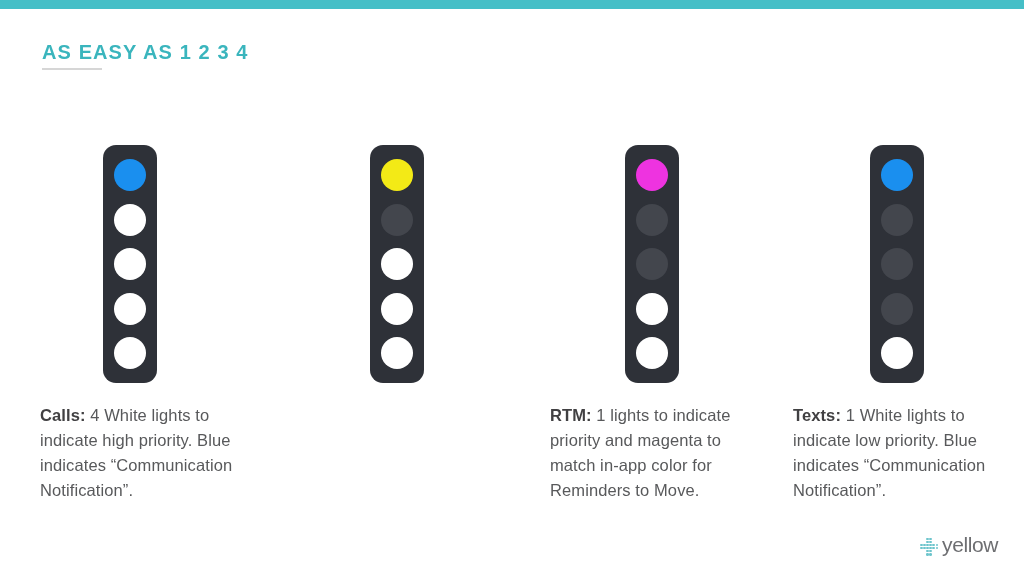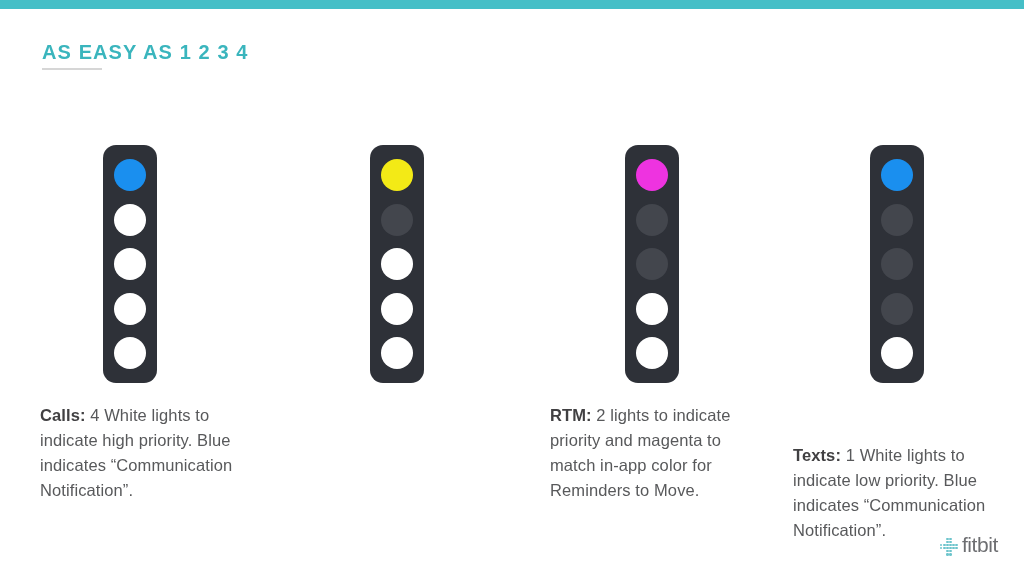--- a/index.html
+++ b/index.html
@@ -142,29 +142,29 @@
       <div class="lamp white"></div>
       <div class="lamp white"></div>
     </div>
     <div class="device" style="left: 625px;">
       <div class="lamp on" style="background: rgb(238, 51, 224);"></div>
       <div class="lamp off"></div>
       <div class="lamp off"></div>
       <div class="lamp white"></div>
       <div class="lamp white"></div>
     </div>
-    <div class="caption" style="left: 550px; width: 200px;"><span class="lead">RTM:</span><span> 2 lights to indicate priority and magenta to match in-app color for Reminders to Move.</span></div>
+    <div class="caption" style="left: 550px; width: 200px;"><span class="lead">RTM:</span><span> 1 lights to indicate priority and magenta to match in-app color for Reminders to Move.</span></div>
     <div class="device" style="left: 870px;">
       <div class="lamp on" style="background: rgb(26, 143, 239);"></div>
       <div class="lamp off"></div>
       <div class="lamp off"></div>
       <div class="lamp off"></div>
       <div class="lamp white"></div>
     </div>
-    <div class="caption" style="left: 793px; width: 215px; margin-top: 40px;"><span class="lead">Texts:</span><span> 1 White lights to indicate low priority. Blue indicates “Communication Notification”.</span></div>
+    <div class="caption" style="left: 793px; width: 215px;"><span class="lead">Texts:</span><span> 1 White lights to indicate low priority. Blue indicates “Communication Notification”.</span></div>
   </div>
 
 <div id="logo">
   <span id="logo-mark">
       <i style="left: 6.2px; top: 3.1px;"></i>
       <i style="left: 9.3px; top: 3.1px;"></i>
       <i style="left: 3.1px; top: 6.2px;"></i>
       <i style="left: 6.2px; top: 6.2px;"></i>
       <i style="left: 9.3px; top: 6.2px;"></i>
       <i style="left: 12.4px; top: 6.2px;"></i>
@@ -176,14 +176,14 @@
       <i style="left: 9.3px; top: 12.4px;"></i>
       <i style="left: 6.2px; top: 0px;"></i>
       <i style="left: 9.3px; top: 0px;"></i>
       <i style="left: 6.2px; top: 15.5px;"></i>
       <i style="left: 9.3px; top: 15.5px;"></i>
       <i style="left: 0px; top: 6.2px;"></i>
       <i style="left: 0px; top: 9.3px;"></i>
       <i style="left: 15.5px; top: 6.2px;"></i>
       <i style="left: 15.5px; top: 9.3px;"></i>
     </span>
-  <span id="logo-word">fitbit</span>
+  <span id="logo-word">yellow</span>
 </div>
 
 </body></html>

